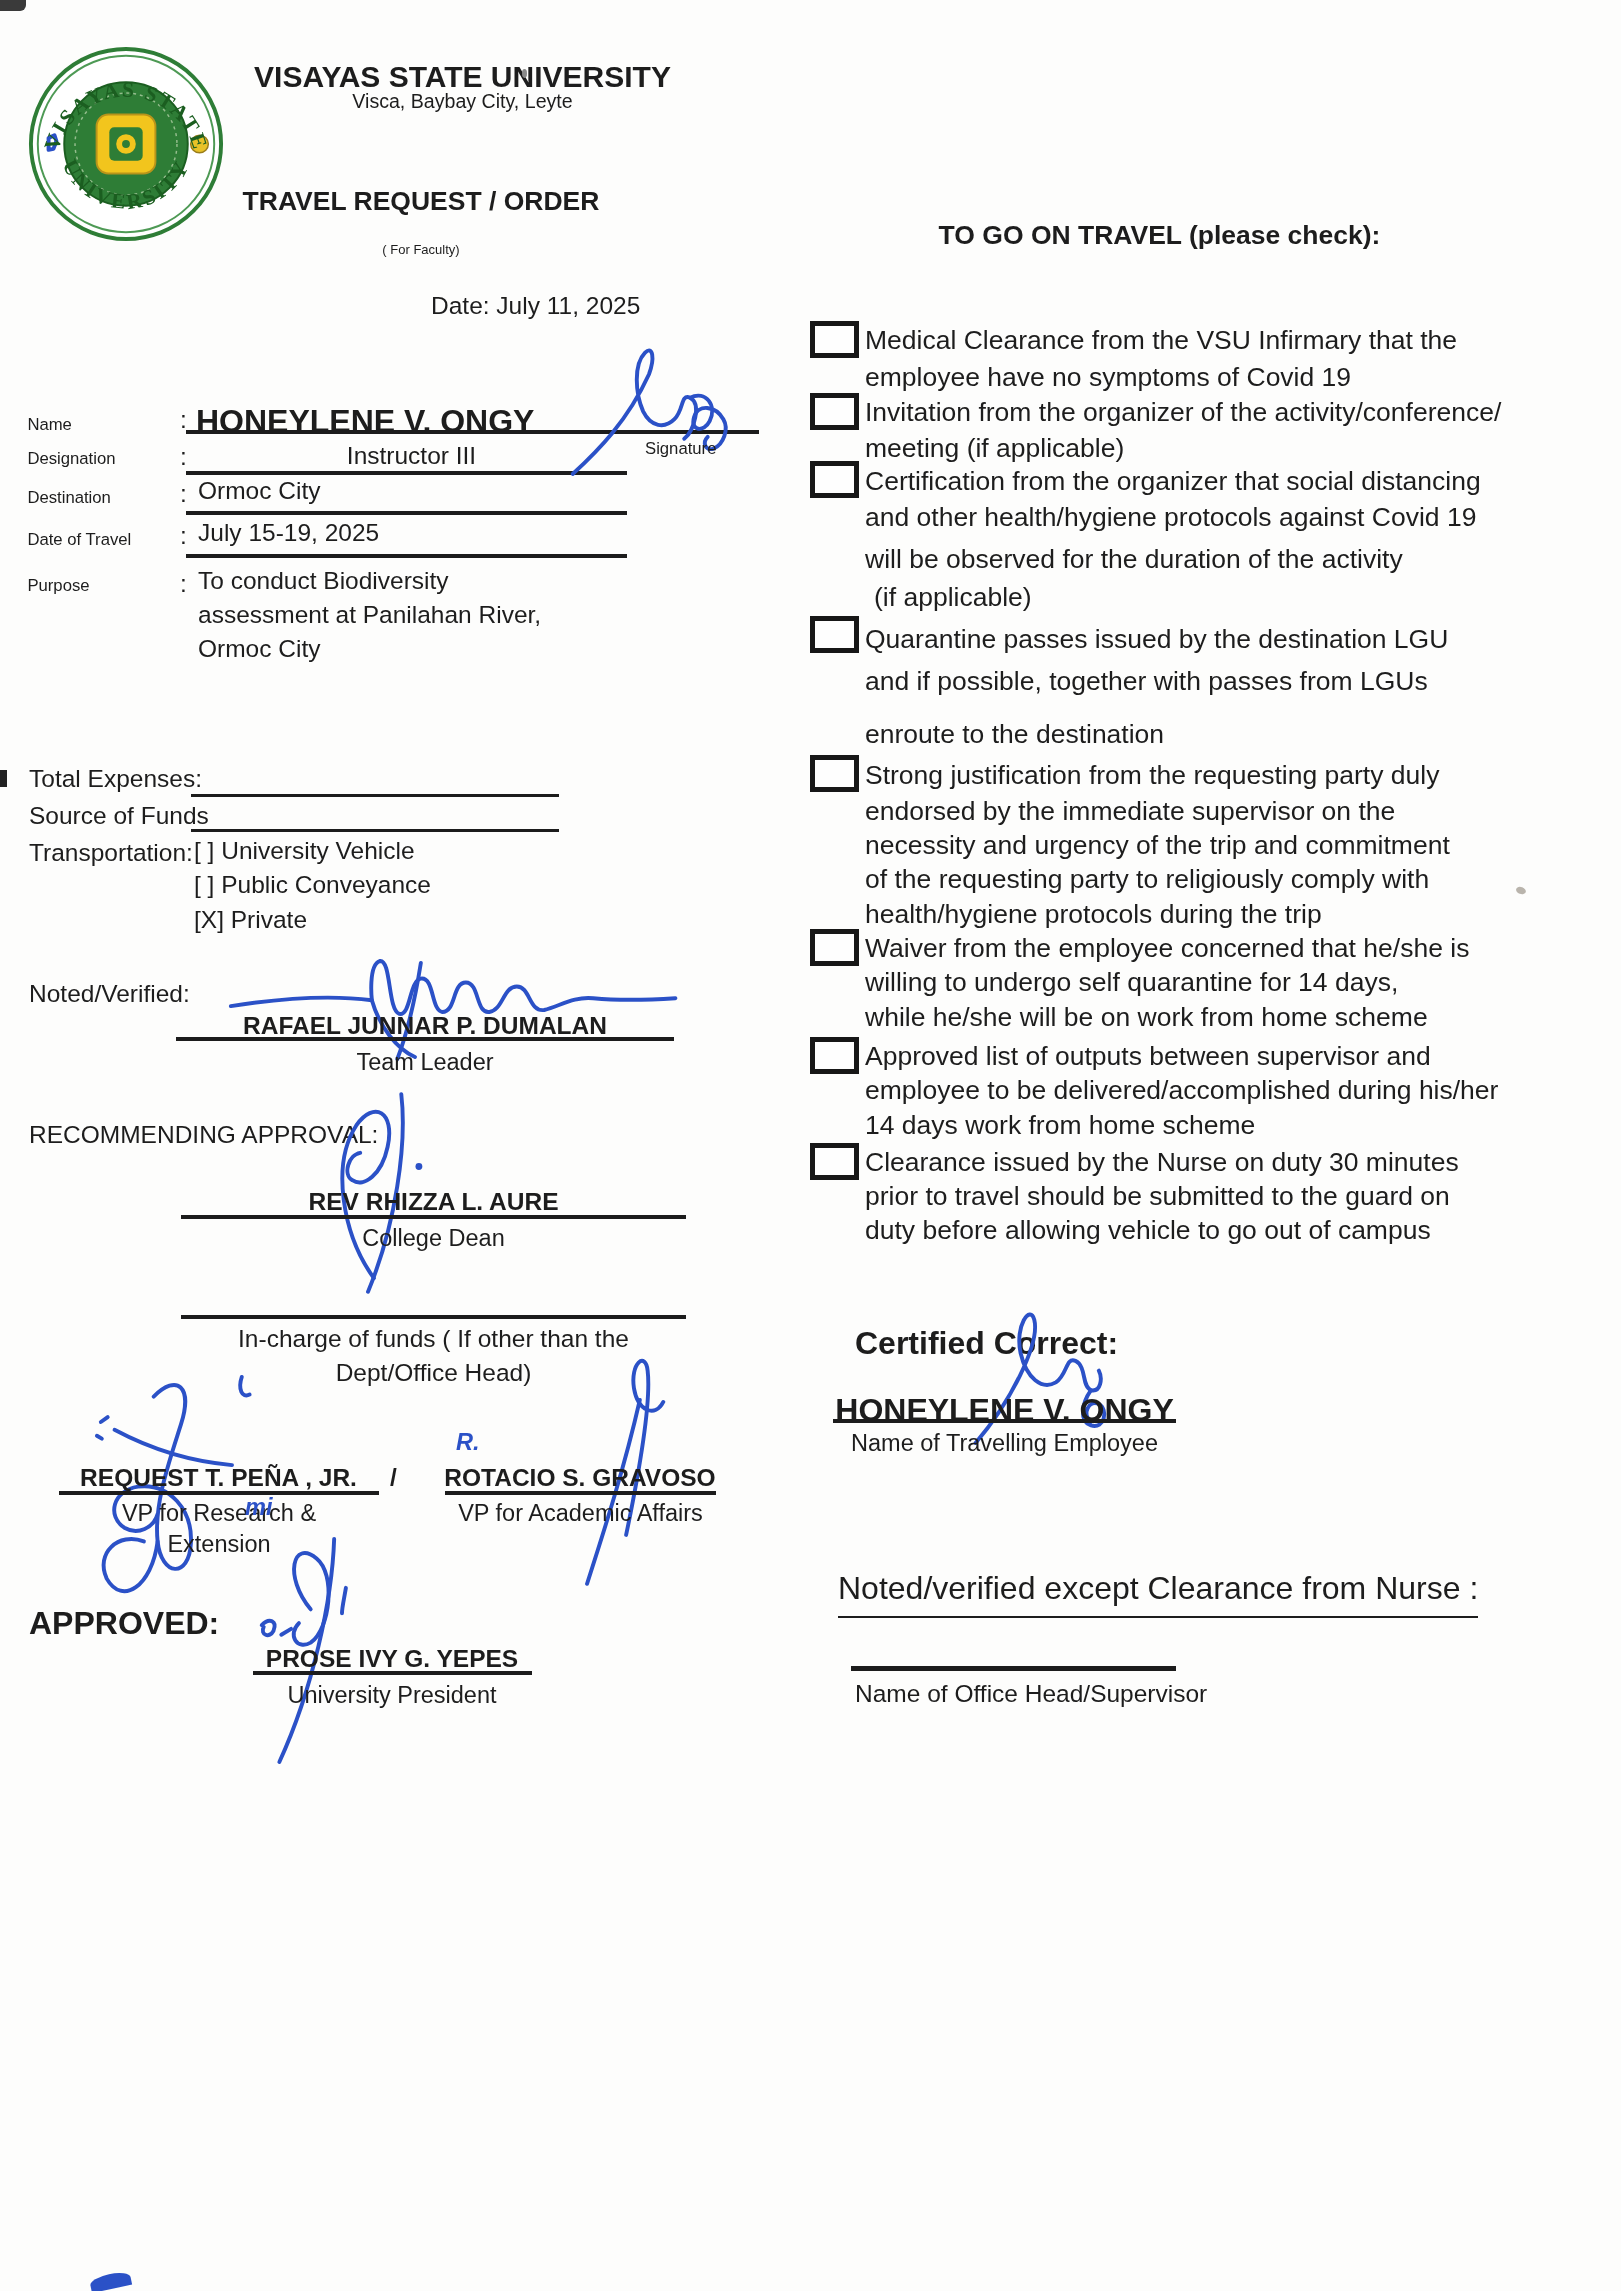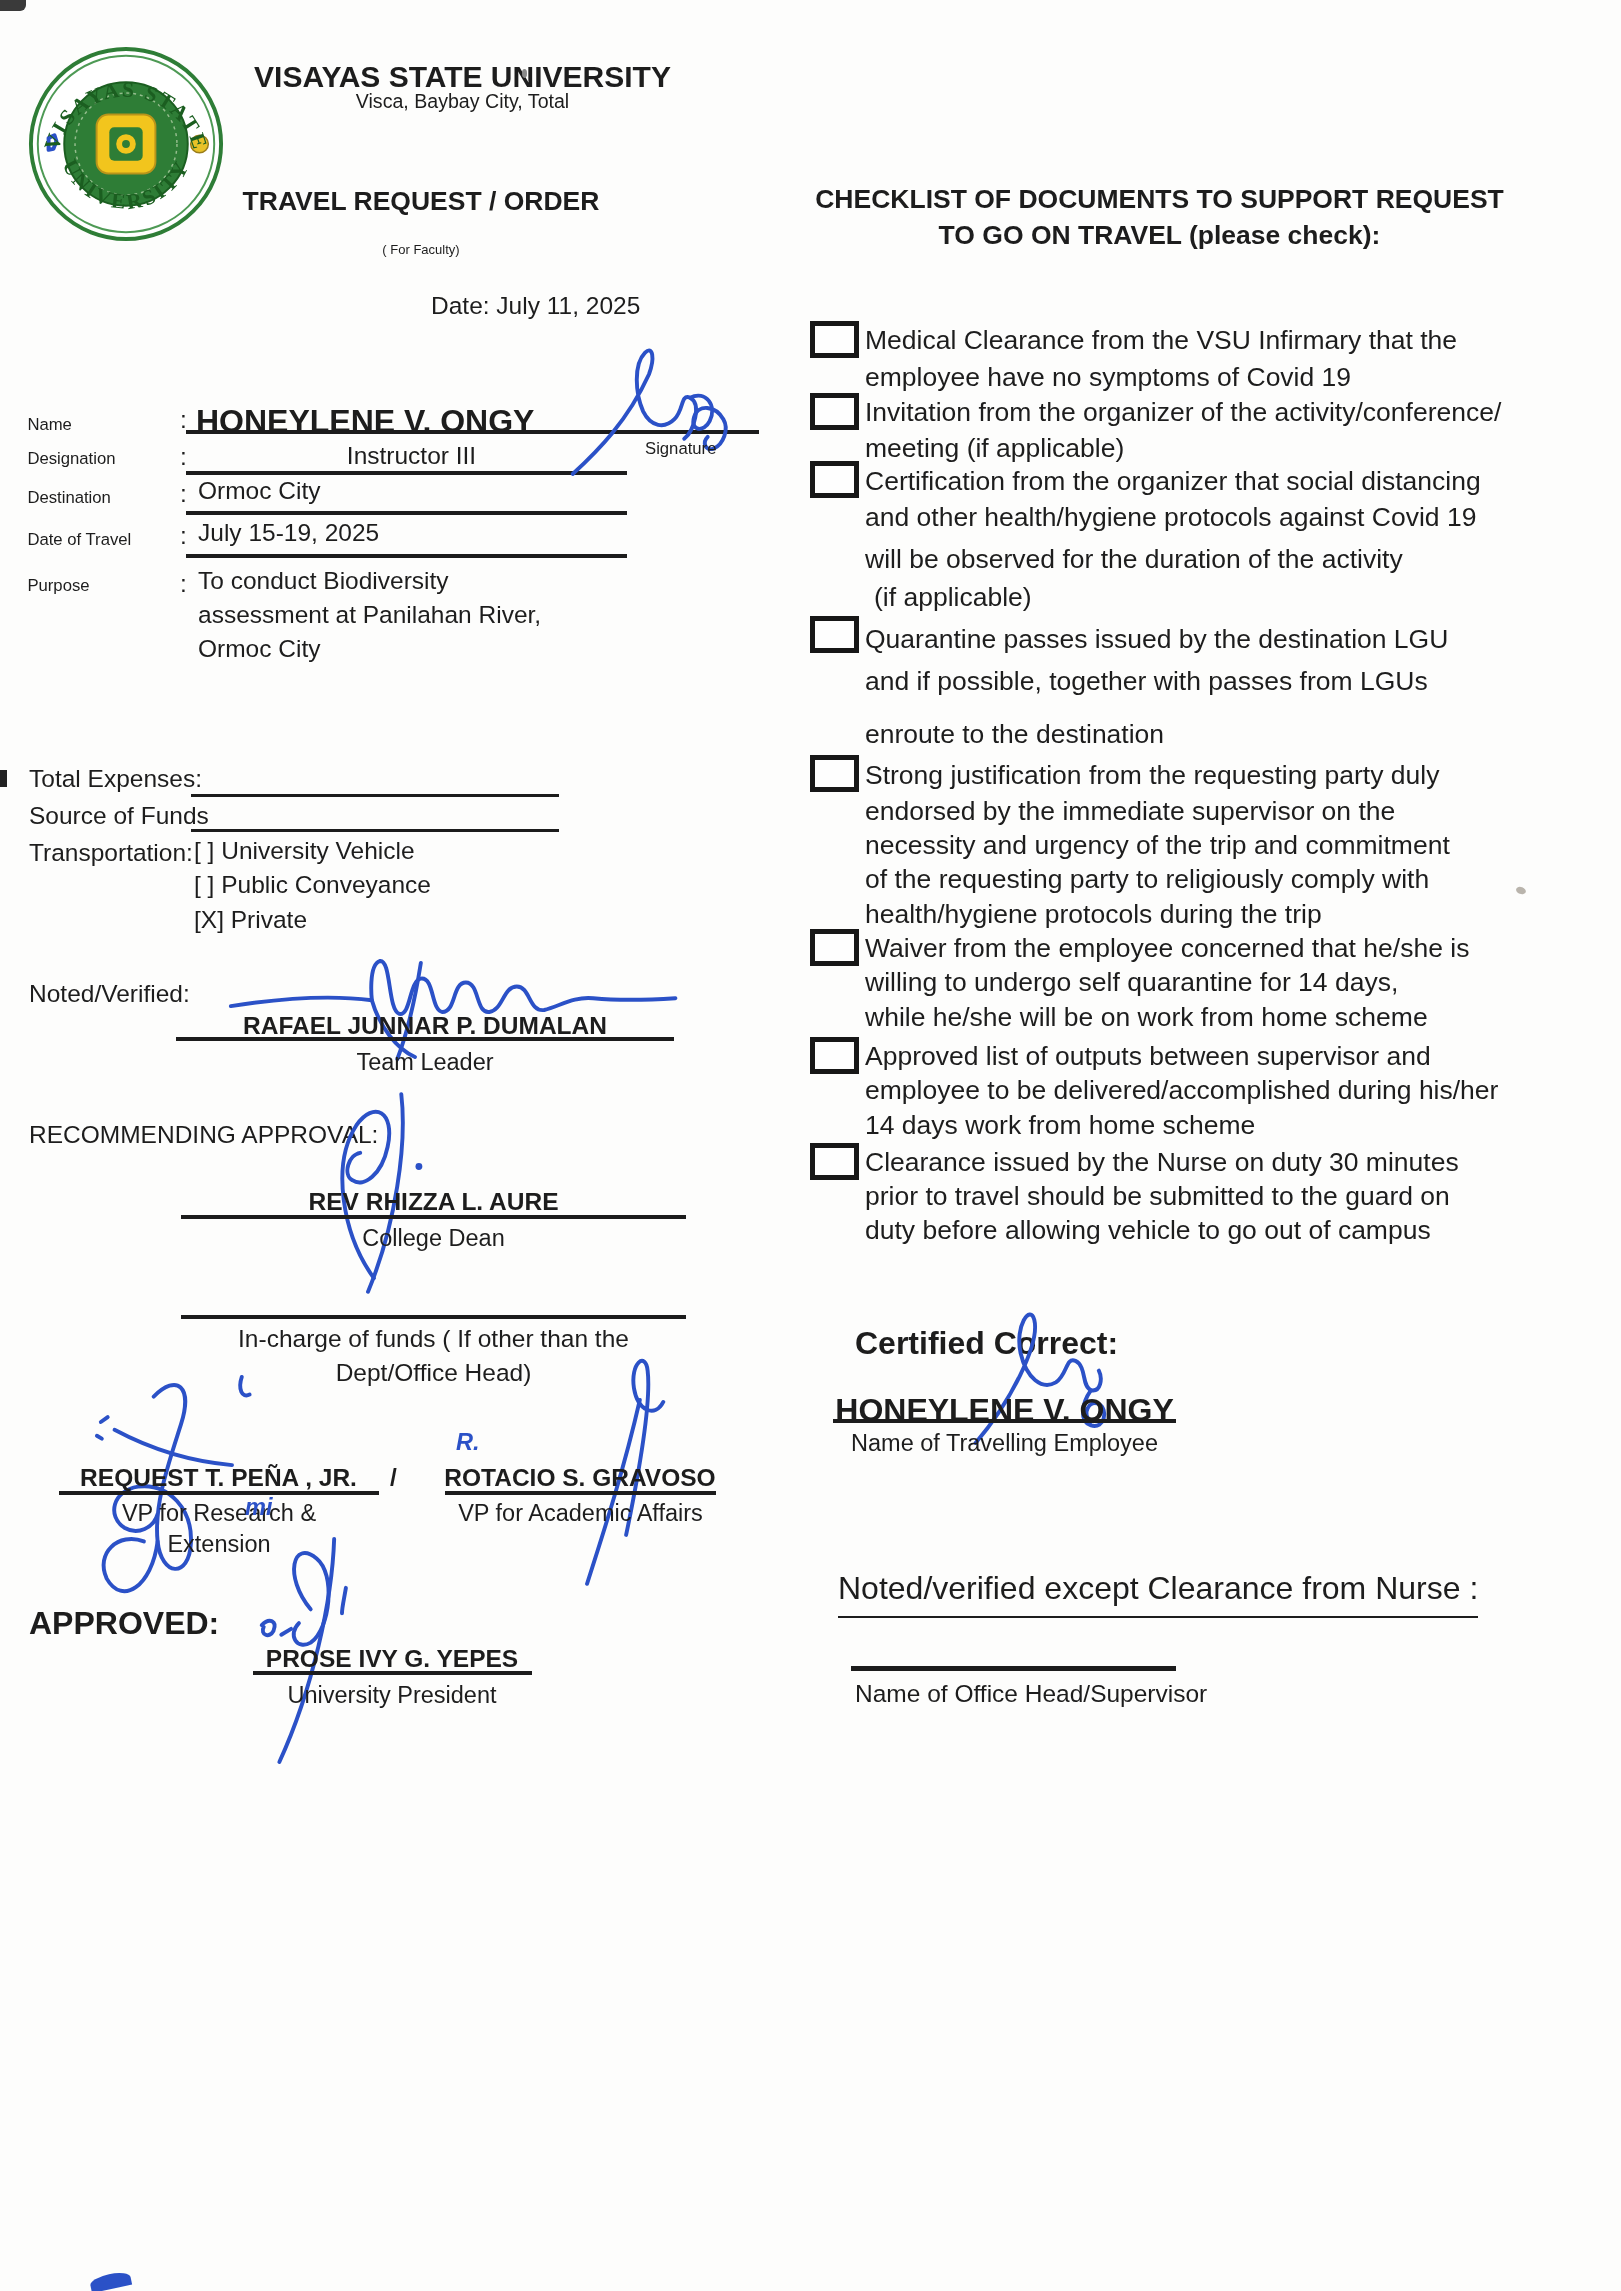--- a/index.html
+++ b/index.html
@@ -45,21 +45,21 @@
     </defs>
     <text font-size="22" font-weight="bold" fill="#1b5e20" letter-spacing="2" font-family="Liberation Serif, DejaVu Serif, serif">
       <textPath href="#arcTop" startOffset="50%" text-anchor="middle">VISAYAS STATE</textPath>
     </text>
     <text font-size="22" font-weight="bold" fill="#1b5e20" letter-spacing="3" font-family="Liberation Serif, DejaVu Serif, serif">
       <textPath href="#arcBot" startOffset="50%" text-anchor="middle">UNIVERSITY</textPath>
     </text>
   </svg>
 
   <div class="t b f31 c" style="left:237px;top:35px;width:451px">VISAYAS STATE UNIVERSITY</div>
-  <div class="t f20 c" style="left:237px;top:90px;width:451px">Visca, Baybay City, Total</div>
+  <div class="t f20 c" style="left:237px;top:90px;width:451px">Visca, Baybay City, Leyte</div>
 
   <div class="t b f27 c" style="left:176px;top:186px;width:490px">TRAVEL REQUEST / ORDER</div>
   <div class="t f21 c" style="left:176px;top:222px;width:490px">( For Faculty)</div>
   <div class="t f25" style="left:431px;top:292px">Date: July 11, 2025</div>
 
   <div class="t f17" style="left:27.4px;top:415px">Name</div>
   <div class="t f25" style="left:180px;top:406px">:</div>
   <div class="t b f26" style="left:196px;top:403px">HONEYLENE V. ONGY</div>
   <div class="bar" style="left:186px;top:430px;width:573px;height:3.9px"></div>
 
@@ -150,21 +150,20 @@
     <path d="M62 80 C 34 46, 44 8, 68 28 C 88 44, 82 100, 62 114 C 48 122, 38 106, 50 94"></path>
     <path d="M86 8 C 84 70, 64 162, 30 236"></path>
     <path d="M98 58 C 96 70, 94 78, 94 84"></path>
     <path d="M12 96 C 20 88, 28 92, 24 102 C 20 110, 10 106, 14 98"></path>
     <path d="M32 106 l10 -6"></path>
   </svg>
   <div class="t b f25 c" style="left:250px;top:1645px;width:284px">PROSE IVY G. YEPES</div>
   <div class="bar" style="left:253px;top:1671px;width:279px;height:3.9px"></div>
   <div class="t f24 c" style="left:250px;top:1682px;width:284px">University President</div>
 
-  <div class="t b f27 c" style="left:804px;top:184px;width:711px">CHECKLIST OF DOCUMENTS TO SUPPORT REQUEST</div>
   <div class="t b f27 c" style="left:804px;top:220px;width:711px">TO GO ON TRAVEL (please check):</div>
 
   <div class="cb" style="left:810px;top:321px"></div>
   <div class="cb" style="left:810px;top:393px"></div>
   <div class="cb" style="left:810px;top:461px"></div>
   <div class="cb" style="left:810px;top:616px"></div>
   <div class="cb" style="left:810px;top:755px"></div>
   <div class="cb" style="left:810px;top:929px"></div>
   <div class="cb" style="left:810px;top:1037px"></div>
   <div class="cb" style="left:810px;top:1143px"></div>

